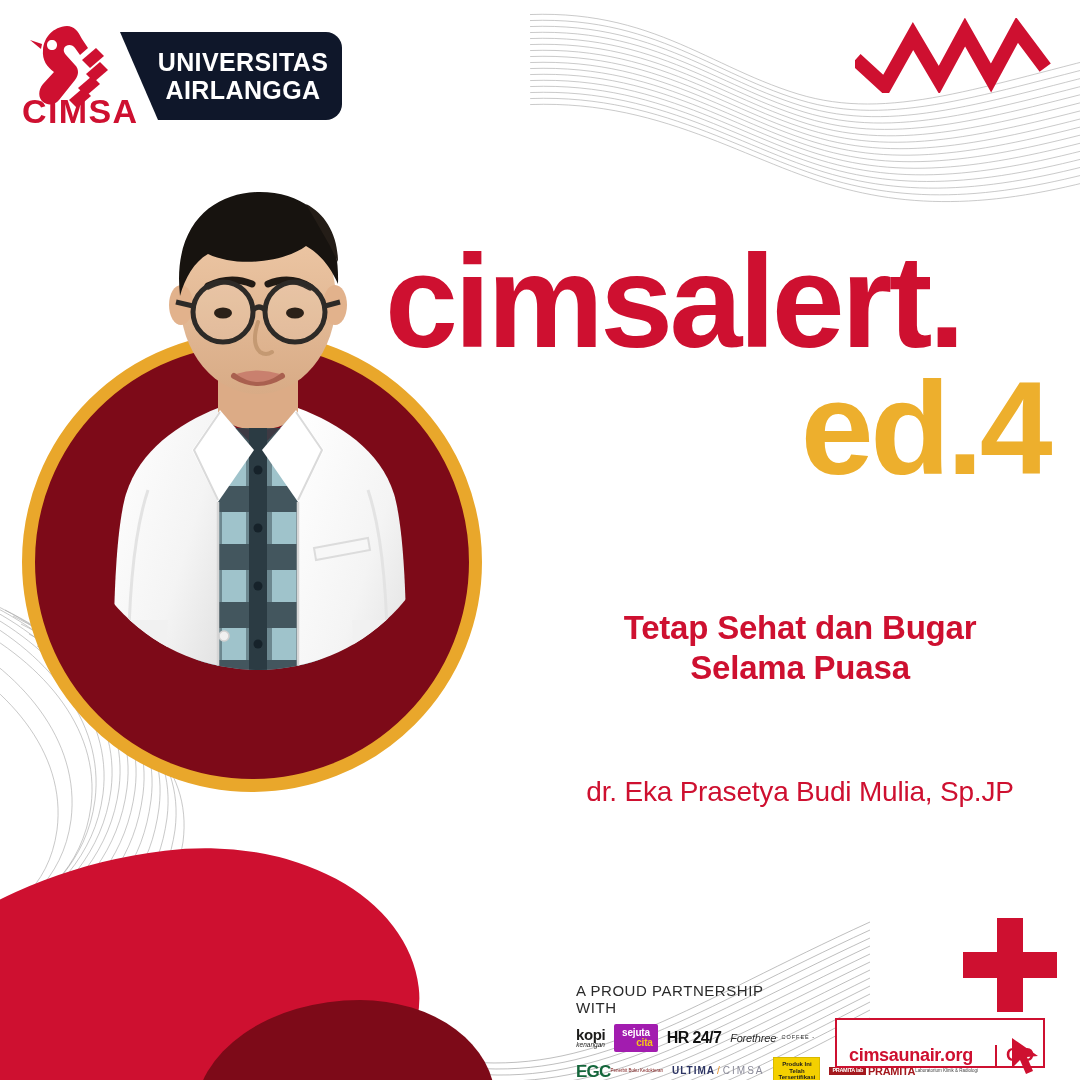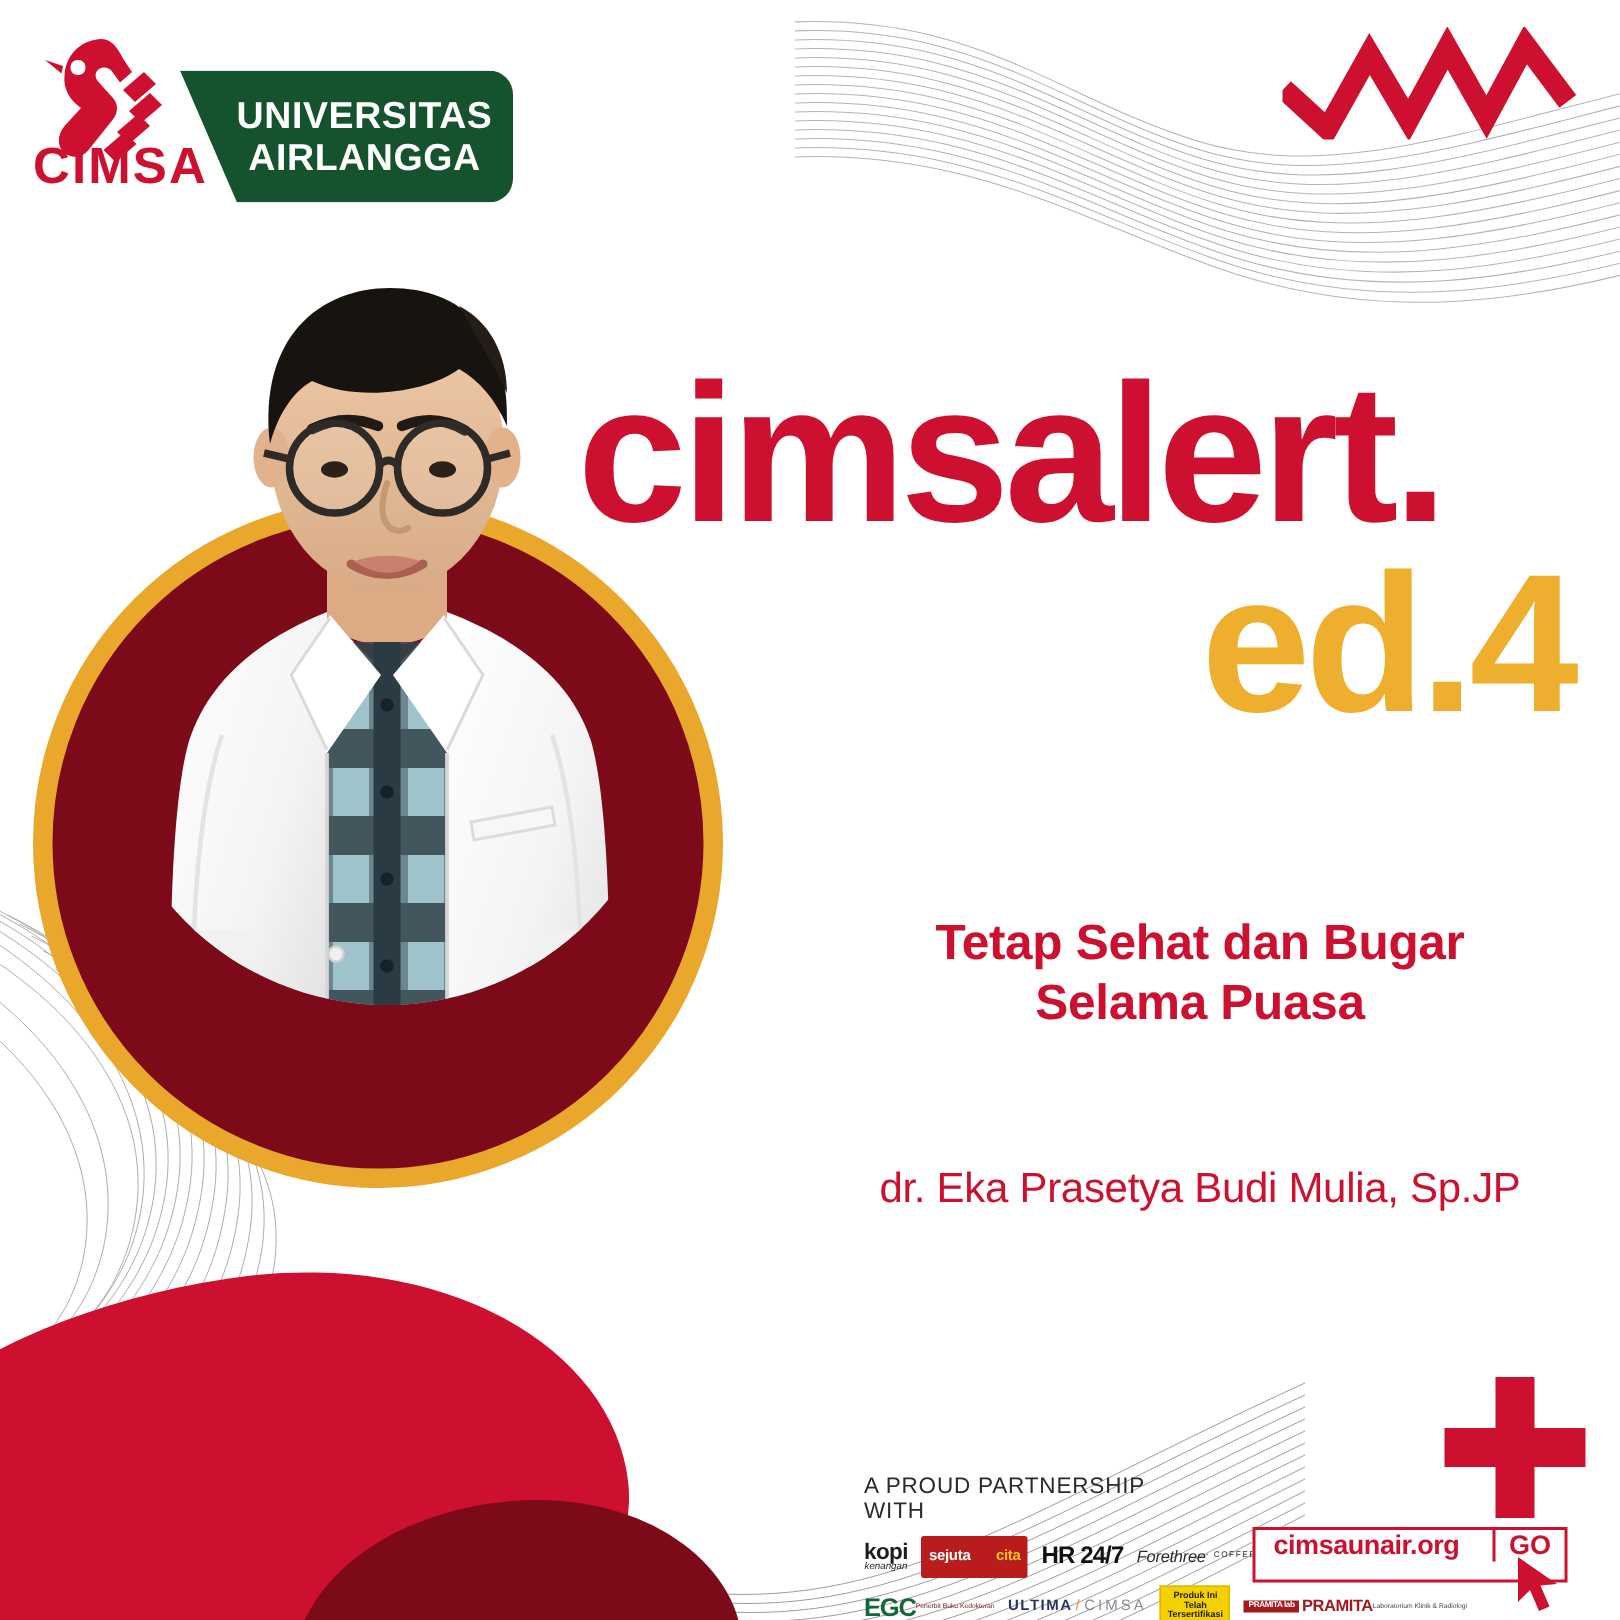--- a/index.html
+++ b/index.html
@@ -48,22 +48,22 @@
 
   
   #header-lockup { position:absolute; top:16px; left:14px; width:330px; height:108px; }
   #cimsa-logo { position:absolute; left:8px; top:6px; width:96px; height:102px; }
   #cimsa-wordmark {
     position:absolute; left:8px; top:78px; width:98px;
     font-size:34px; font-weight:bold; color:#CE1030;
     letter-spacing:1.4px; text-align:center; line-height:1;
   }
   #uni-badge {
-    position:absolute; left:96px; top:31px; width:232px; height:88px;
-    background:#14532d;
+    position:absolute; left:96px; top:16px; width:232px; height:88px;
+    background:#0f172a;
     border-radius:0 16px 16px 0;
     clip-path:polygon(10px 0, 100% 0, 100% 100%, 48px 100%);
     display:flex; align-items:center; justify-content:center;
   }
   #uni-badge-text {
     color:#ffffff; font-size:25px; font-weight:bold; line-height:1.12;
     letter-spacing:.4px; text-align:center; padding-left:34px;
     white-space:pre-line;
   }
 
@@ -110,44 +110,44 @@
   .logo-row { display:flex; align-items:center; gap:9px; margin-bottom:5px; }
   .plogo {
     height:28px; display:flex; align-items:center; justify-content:center;
     font-size:9px; line-height:1; white-space:nowrap;
   }
 
   
   .pl-kopi { color:#1d1d1b; font-weight:bold; font-size:15px; letter-spacing:-.4px;flex-direction:column; }
   .pl-kopi .sub { display:block; font-size:6.5px; font-weight:normal; font-style:italic; letter-spacing:0; text-align:right; }
   .pl-sejuta {
-    background:#b91c1c; color:#ffffff; font-weight:bold; font-size:10px;
-    padding:3px 5px; border-radius:2px; letter-spacing:-.2px;
+    background:#a21caf; color:#ffffff; font-weight:bold; font-size:10px;
+    padding:3px 5px; border-radius:2px; letter-spacing:-.2px;flex-direction:column;
   }
   .pl-sejuta .hi { color:#F5C518;margin-left:17px; }
   .pl-hr { color:#111; font-weight:bold; font-size:16px; letter-spacing:-.6px; }
   .pl-fore { color:#2b2b2b; font-size:11px; font-style:italic; letter-spacing:-.2px; text-align:center; }
   .pl-fore .sub { display:block; font-size:5.5px; font-style:normal; letter-spacing:1px; }
   .pl-egc { color:#14663B; font-weight:bold; font-size:17px; letter-spacing:-.8px; }
   .pl-egc .sub { display:block; font-size:4.5px; font-weight:normal; letter-spacing:0; color:#7a1414; text-align:center; }
   .pl-ultima { color:#2c3463; font-weight:bold; font-size:10px; letter-spacing:1px; }
   .pl-ultima .sl { color:#E8922B; font-weight:normal; padding:0 2px; }
   .pl-ultima .sw { color:#8a8a99; font-weight:normal; letter-spacing:2px; }
   .pl-yellow {
     background:#F4D000; color:#1b1b1b; font-size:6px; font-weight:bold;
     padding:3px 4px; line-height:1.15; text-align:center; border:1px solid #d8b900;
   }
   .pl-pramita { color:#A3191E; font-weight:bold; font-size:11px; letter-spacing:-.3px; }
   .pl-pramita .sub { display:block; font-size:4.5px; font-weight:normal; color:#444; letter-spacing:0; }
   .pl-pramita .chip { background:#A3191E; color:#fff; font-size:5.5px; padding:1px 3px; margin-right:2px; }
 
   
   #url-bar {
-    position:absolute; left:835px; top:1018px; width:210px; height:37px;
-    border:2px solid #CE1030; display:flex; align-items:flex-start; background:#fff;
+    position:absolute; left:835px; top:1018px; width:210px; height:50px;
+    border:2px solid #CE1030; display:flex; align-items:flex-end; background:#fff;
   }
   #url-text {
     flex:1; display:flex; align-items:center; padding-left:12px;
     color:#CE1030; font-size:18px; font-weight:bold; letter-spacing:-.3px;
   }
   #url-go {
     width:48px; border-left:2px solid #CE1030; display:flex;
     align-items:center; justify-content:center;
     color:#CE1030; font-size:18px; font-weight:bold;
   }

